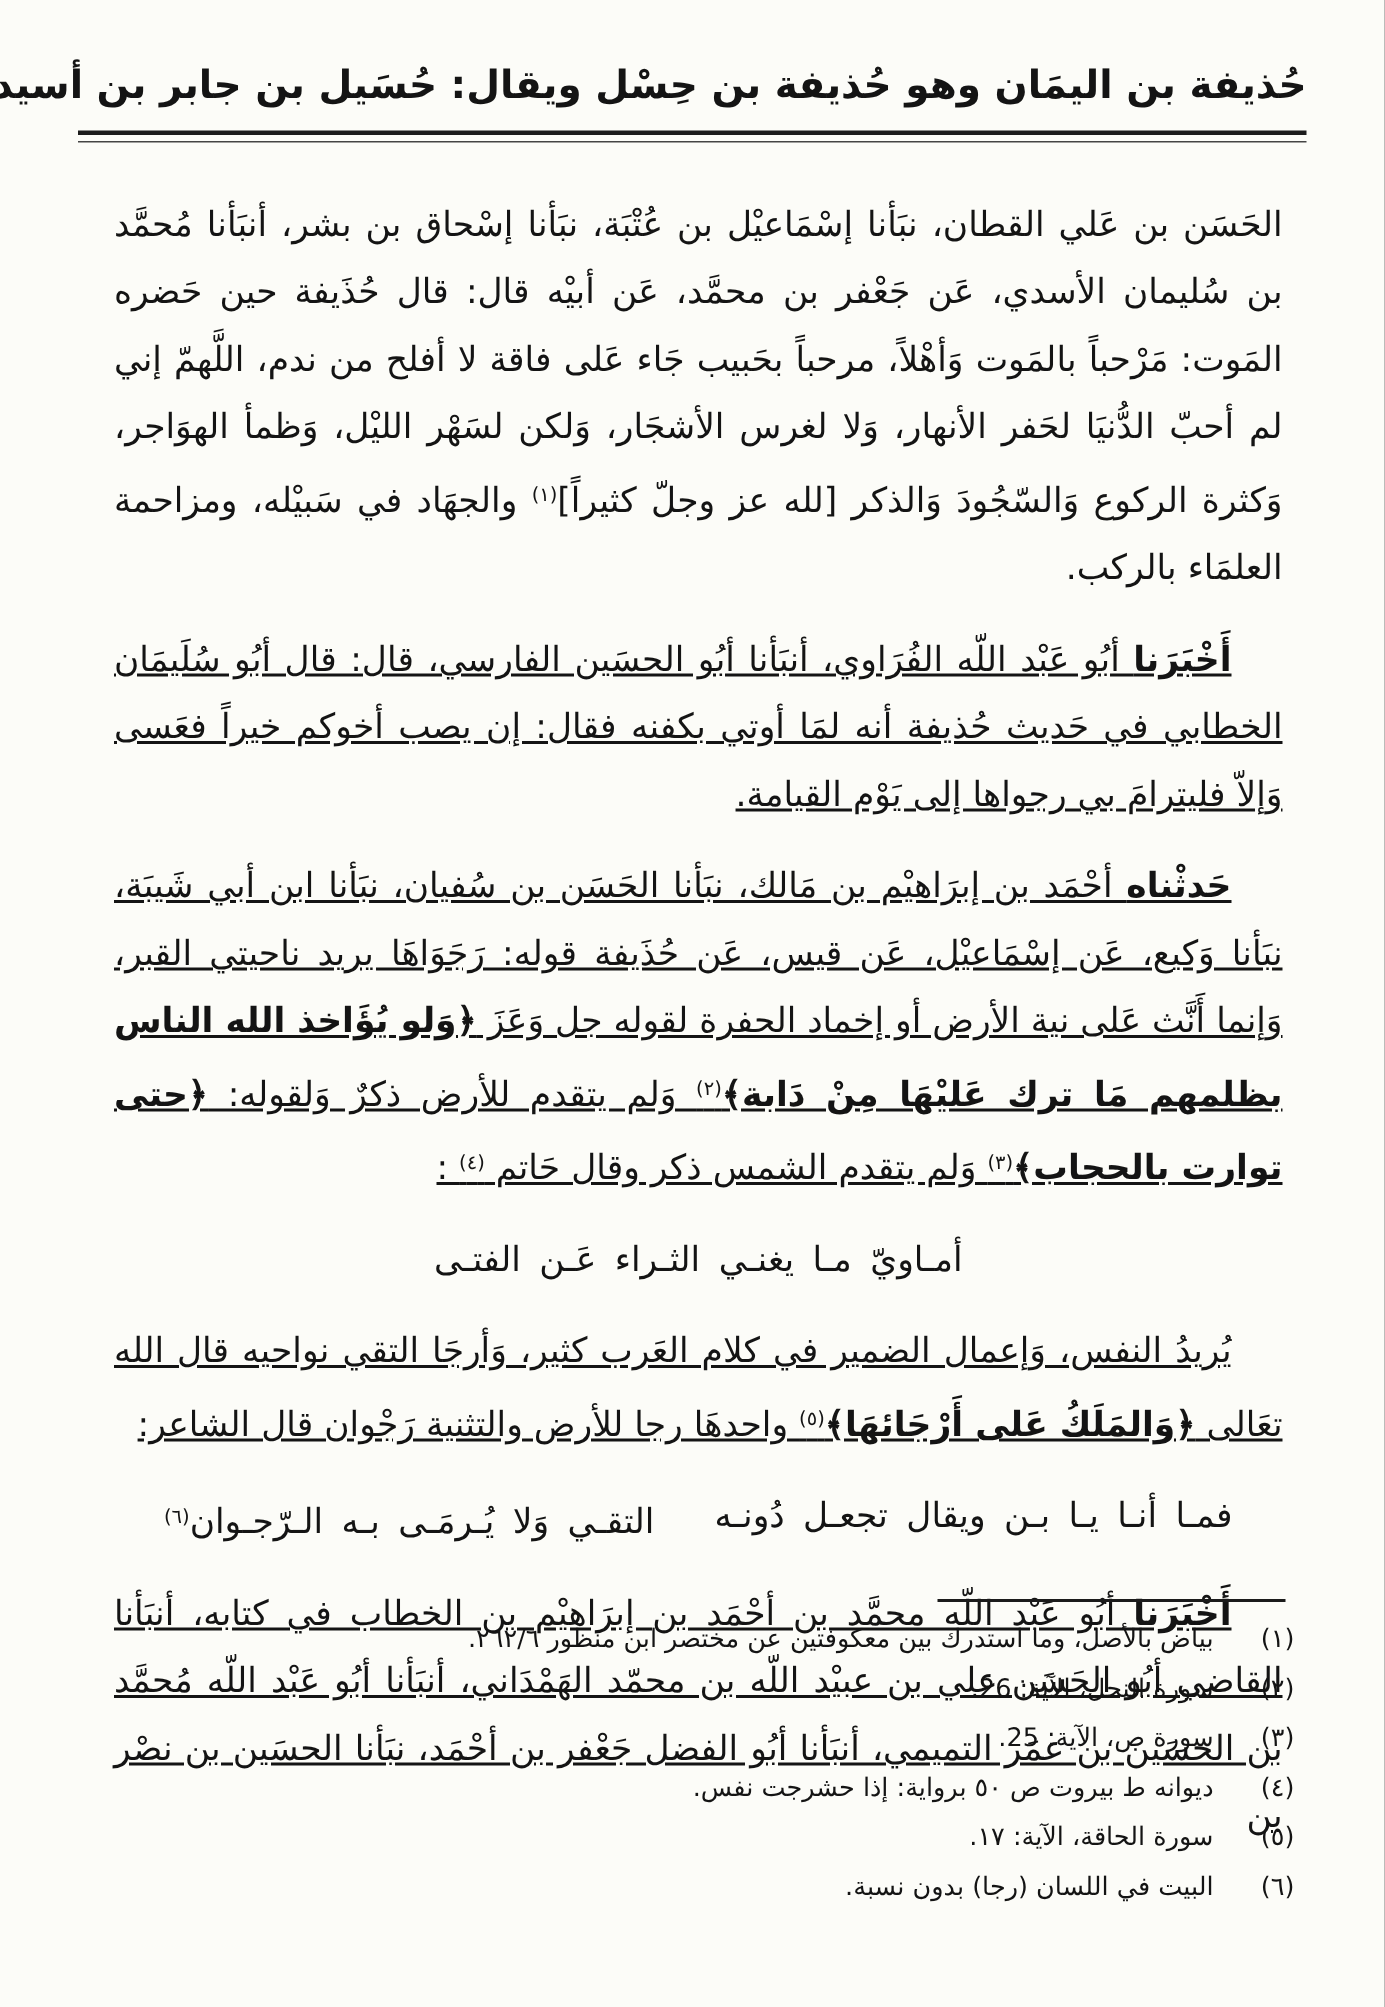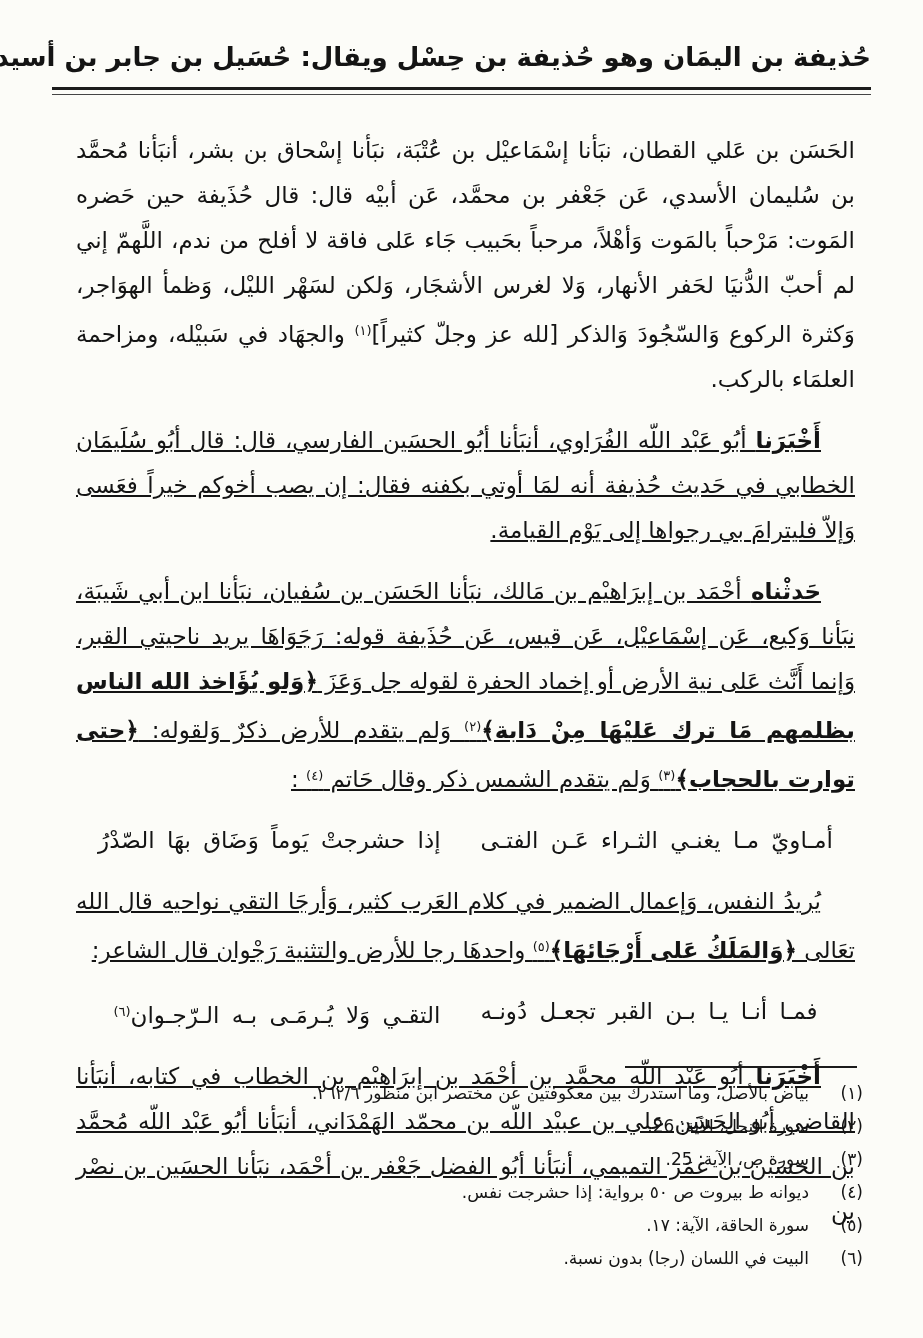--- a/index.html
+++ b/index.html
@@ -57,25 +57,24 @@
     <div class="title">حُذيفة بن اليمَان وهو حُذيفة بن حِسْل ويقال: حُسَيل بن جابر بن أسيد بن عمرو بن مالك</div>
     <div class="pagenum">٢٩٩</div>
   </div>
   <div class="rule"></div>
   <div class="body">
       <p class="para"><span>الحَسَن بن عَلي القطان، نبَأنا إسْمَاعيْل بن عُتْبَة، نبَأنا إسْحاق بن بشر، أنبَأنا مُحمَّد بن سُليمان الأسدي، عَن جَعْفر بن محمَّد، عَن أبيْه قال: قال حُذَيفة حين حَضره المَوت: مَرْحباً بالمَوت وَأهْلاً، مرحباً بحَبيب جَاء عَلى فاقة لا أفلح من ندم، اللَّهمّ إني لم أحبّ الدُّنيَا لحَفر الأنهار، وَلا لغرس الأشجَار، وَلكن لسَهْر الليْل، وَظمأ الهوَاجر، وَكثرة الركوع وَالسّجُودَ وَالذكر [لله عز وجلّ كثيراً]</span><span class="sup">(١)</span><span> والجهَاد في سَبيْله، ومزاحمة العلمَاء بالركب.</span></p>
       <p class="para indent"><span class="b">أَخْبَرَنا</span><span> أبُو عَبْد اللّه الفُرَاوي، أنبَأنا أبُو الحسَين الفارسي، قال: قال أبُو سُلَيمَان الخطابي في حَديث حُذيفة أنه لمَا أوتي بكفنه فقال: إن يصب أخوكم خيراً فعَسى وَإلاّ فليترامَ بي رجواها إلى يَوْم القيامة.</span></p>
       <p class="para indent"><span class="b">حَدثْناه</span><span> أحْمَد بن إبرَاهيْم بن مَالك، نبَأنا الحَسَن بن سُفيان، نبَأنا ابن أبي شَيبَة، نبَأنا وَكيع، عَن إسْمَاعيْل، عَن قيس، عَن حُذَيفة قوله: رَجَوَاهَا يريد ناحيتي القبر، وَإنما أَنَّث عَلى نية الأرض أو إخماد الحفرة لقوله جل وَعَزَ </span><span class="b">﴿وَلو يُؤَاخذ الله الناس بظلمهم مَا ترك عَليْهَا مِنْ دَابة﴾</span><span class="sup">(٢)</span><span> وَلم يتقدم للأرض ذكرٌ وَلقوله: </span><span class="b">﴿حتى توارت بالحجاب﴾</span><span class="sup">(٣)</span><span> وَلم يتقدم الشمس ذكر وقال حَاتم </span><span class="sup">(٤)</span><span> :</span></p>
       <div class="verse">
         <span class="hemi">أمـاويّ مـا يغنـي الثـراء عَـن الفتـى</span>
-        <span class="hemi">إذا حشرجتْ يَوماً وَضَاق بهَا الصّدْرُ</span>
       </div>
       <p class="para indent"><span>يُريدُ النفس، وَإعمال الضمير في كلام العَرب كثير، وَأرجَا التقي نواحيه قال الله تعَالى </span><span class="b">﴿وَالمَلَكُ عَلى أَرْجَائهَا﴾</span><span class="sup">(٥)</span><span> واحدهَا رجا للأرض والتثنية رَجْوان قال الشاعر:</span></p>
       <div class="verse">
-        <span class="hemi">فمـا أنـا يـا بـن القبر تجعـل دُونـه</span>
+        <span class="hemi">فمـا أنـا يـا بـن ويقال تجعـل دُونـه</span>
         <span class="hemi">التقـي وَلا يُـرمَـى بـه الـرّجـوان<span class="sup">(٦)</span></span>
       </div>
       <p class="para indent"><span class="b">أَخْبَرَنا</span><span> أبُو عَبْد اللّه محمَّد بن أحْمَد بن إبرَاهيْم بن الخطاب في كتابه، أنبَأنا القاضي أبُو الحَسَن علي بن عبيْد اللّه بن محمّد الهَمْدَاني، أنبَأنا أبُو عَبْد اللّه مُحمَّد بن الحسَين بن عمَر التميمي، أنبَأنا أبُو الفضل جَعْفر بن أحْمَد، نبَأنا الحسَين بن نصْر بن</span></p>
     </div>
   <div class="footnotes">
     <div class="fsep"></div>
     <div id="fnlist">
         <div class="fn">
           <span class="fn-num">(١)</span>
           <span class="fn-text">بياض بالأصل، وما استدرك بين معكوفتين عن مختصر ابن منظور ٢٦٢/٦.</span>

